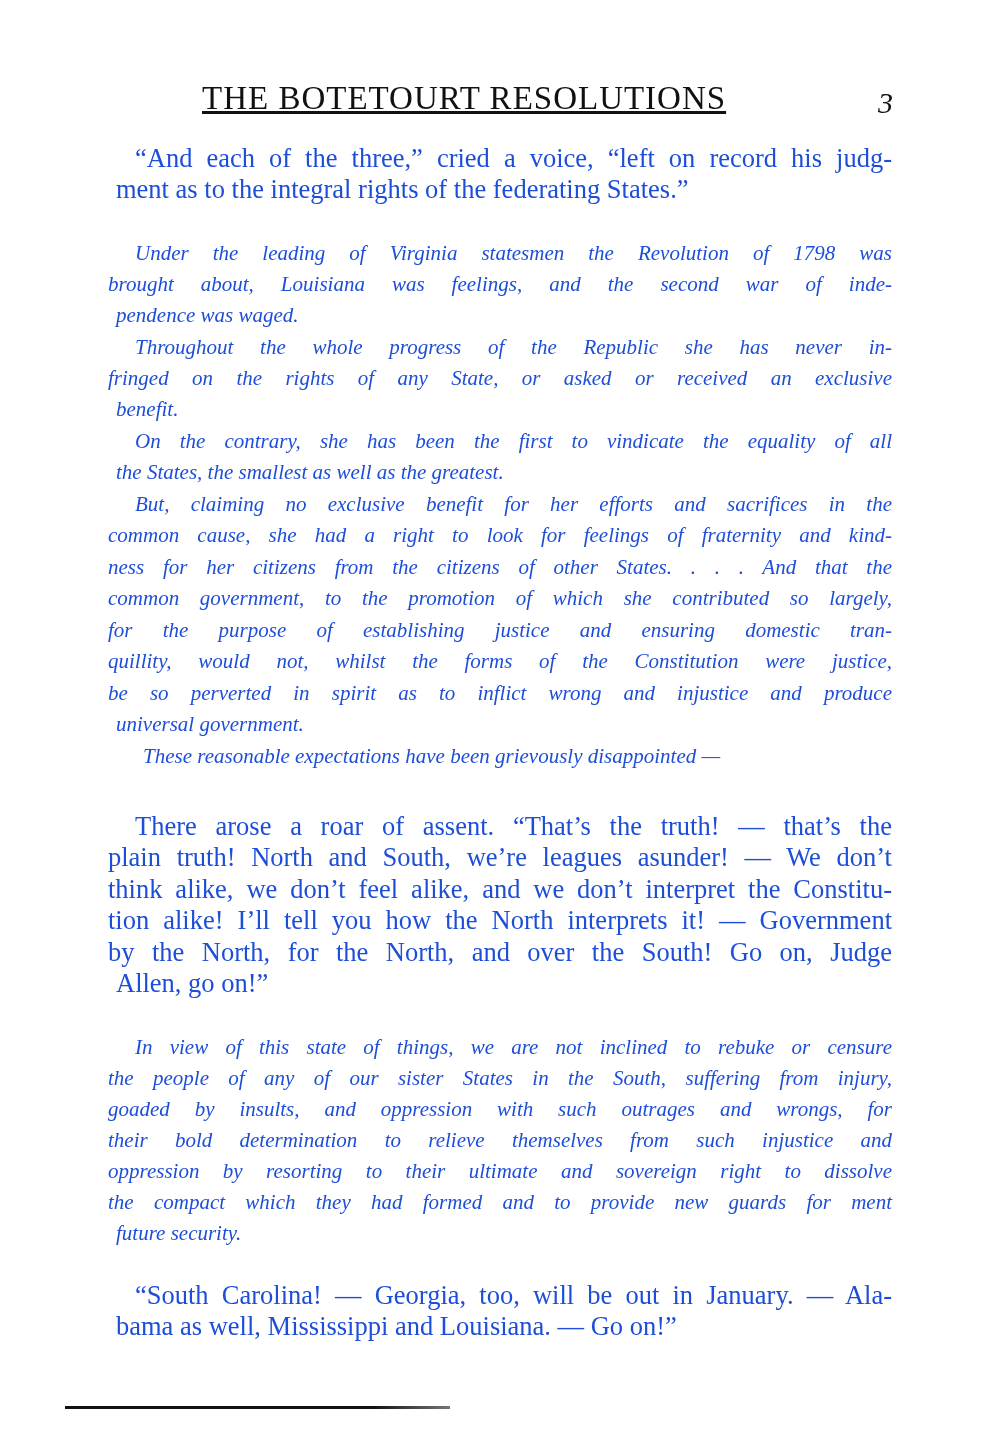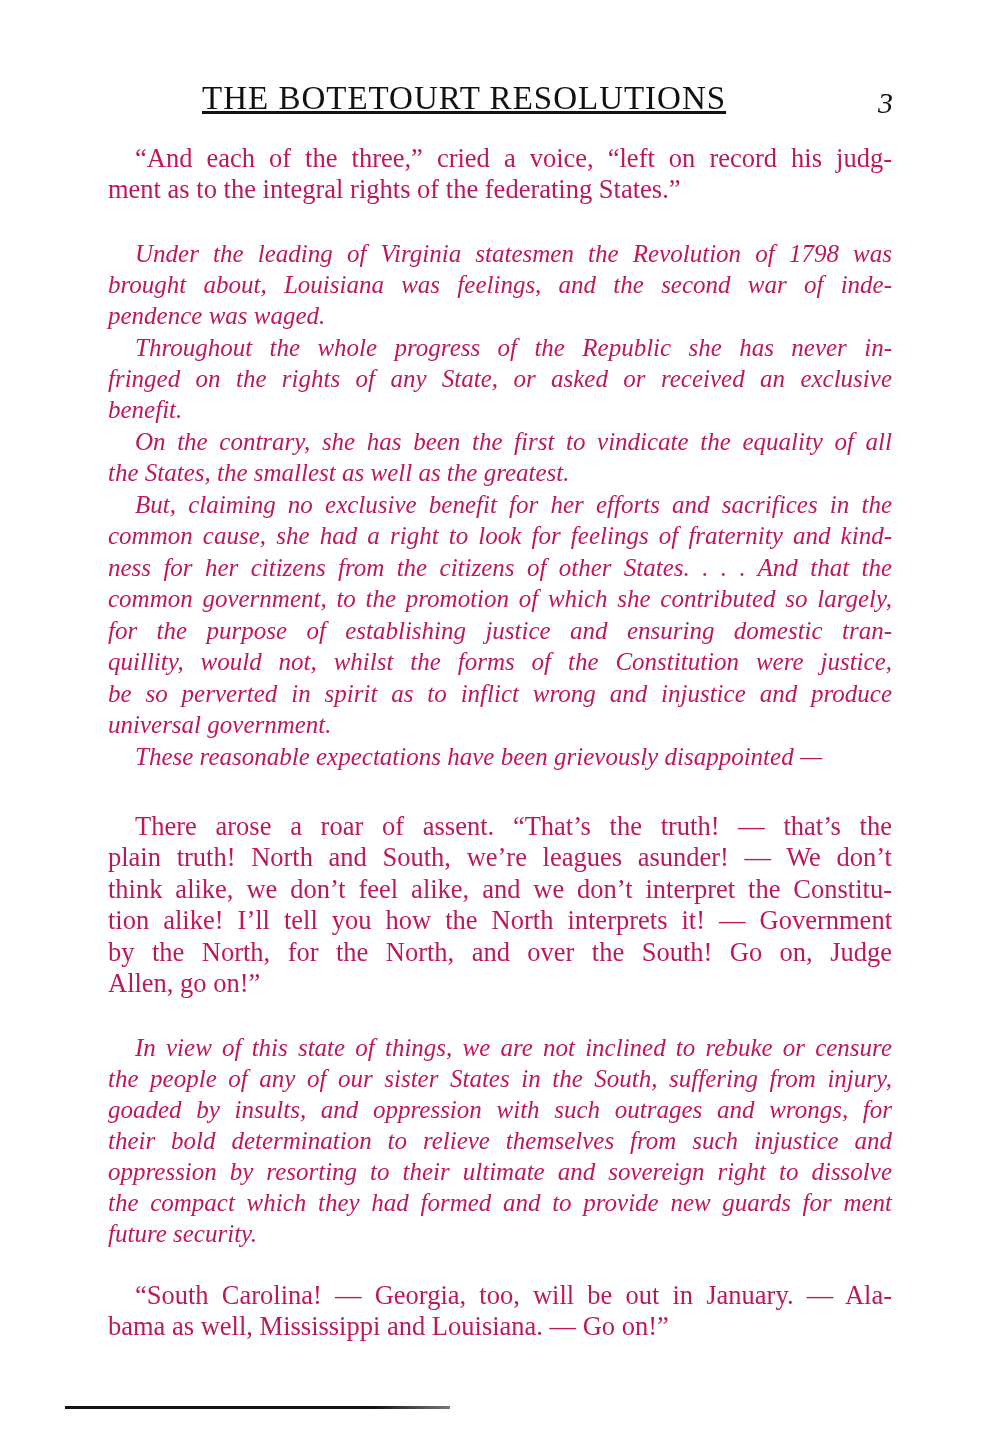--- a/index.html
+++ b/index.html
@@ -8,26 +8,26 @@
     .running-head {
       position: absolute; left: 0; top: 80px; width: 1000px;
       font-family: "Liberation Serif", "DejaVu Serif", serif;
       font-size: 33px; letter-spacing: 1px; color: #111;
     }
     .running-head .title { position: absolute; left: 202px; top: 0; white-space: nowrap; text-decoration: underline; }
     .running-head .pageno { position: absolute; left: 878px; top: 6px; font-size: 30px; font-style: italic; }
     .line {
       position: absolute; left: 108px; width: 784px; white-space: nowrap;
       font-family: "Liberation Serif", "DejaVu Serif", serif;
-      font-size: 26.5px; line-height: 31px; color: #be185d;
+      font-size: 26.5px; line-height: 31px; color: #1d4ed8;
       text-align: justify; text-align-last: justify;
     }
-    .line.last { text-align-last: left; }
+    .line.last { text-align-last: left; margin-left: 8px; }
     .line.indent { left: 135px; width: 757px; }
-    .ital { font-style: italic; font-size: 25px; }
+    .ital { font-style: italic; font-size: 21px; }
     .rule {
       position: absolute; left: 65px; top: 1406px; width: 385px; height: 3px;
       background: linear-gradient(to right, #111 0%, #111 80%, #777 100%);
     }
   </style>
 </head>
 <body>
 
 <div class="page">
 

